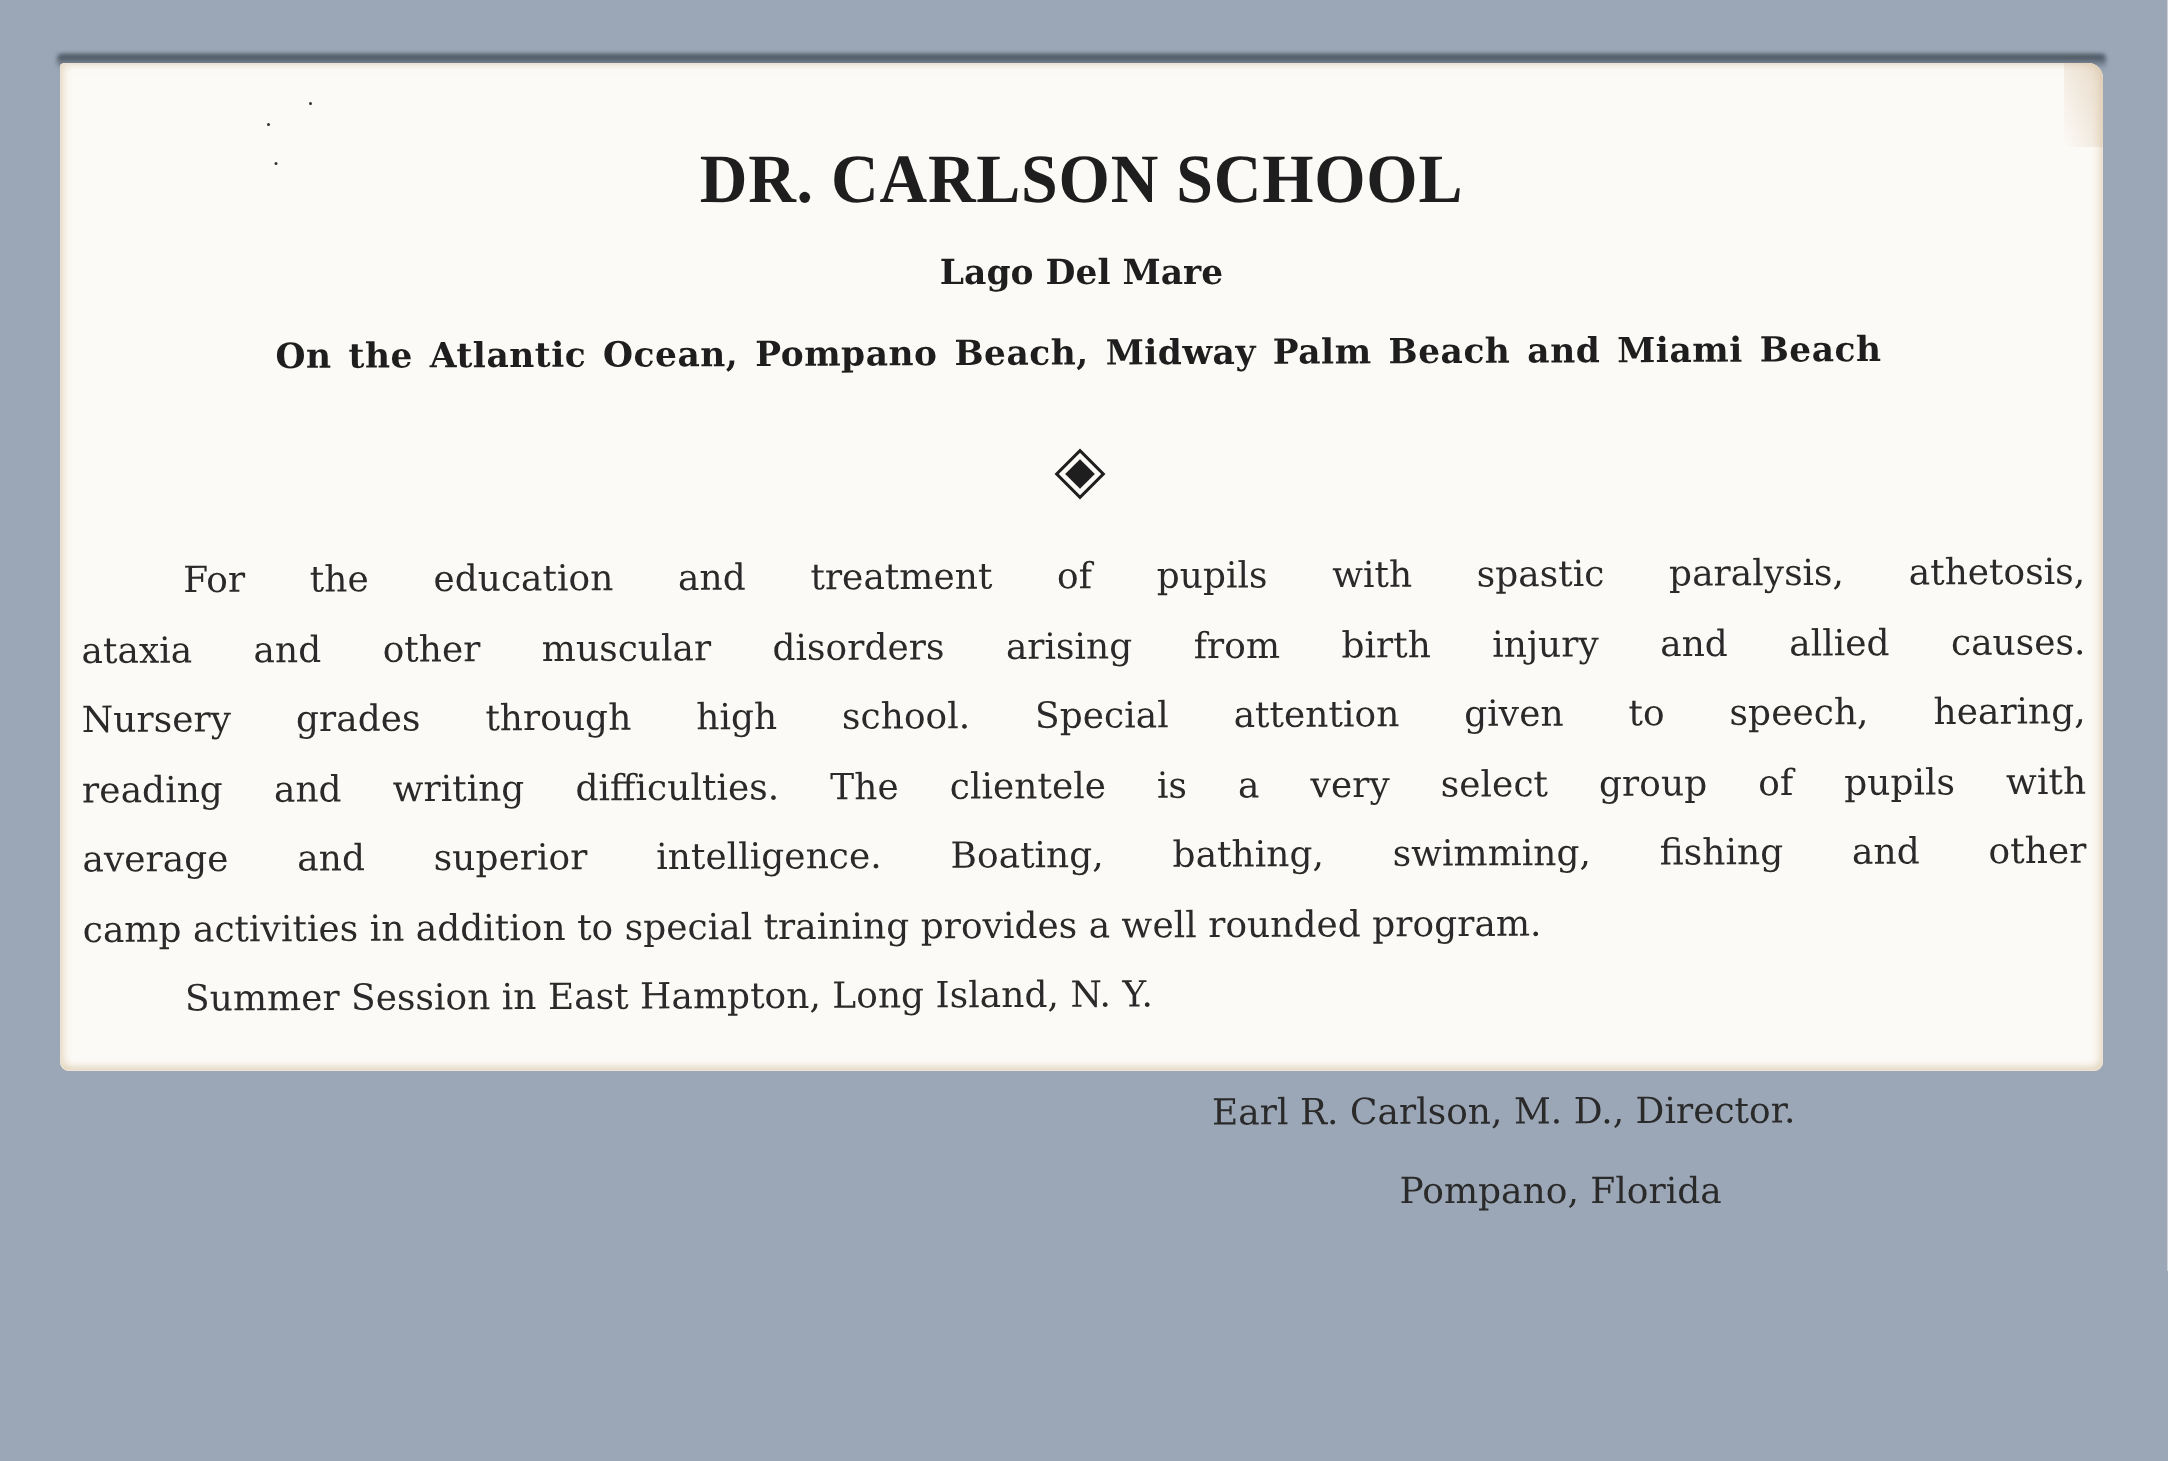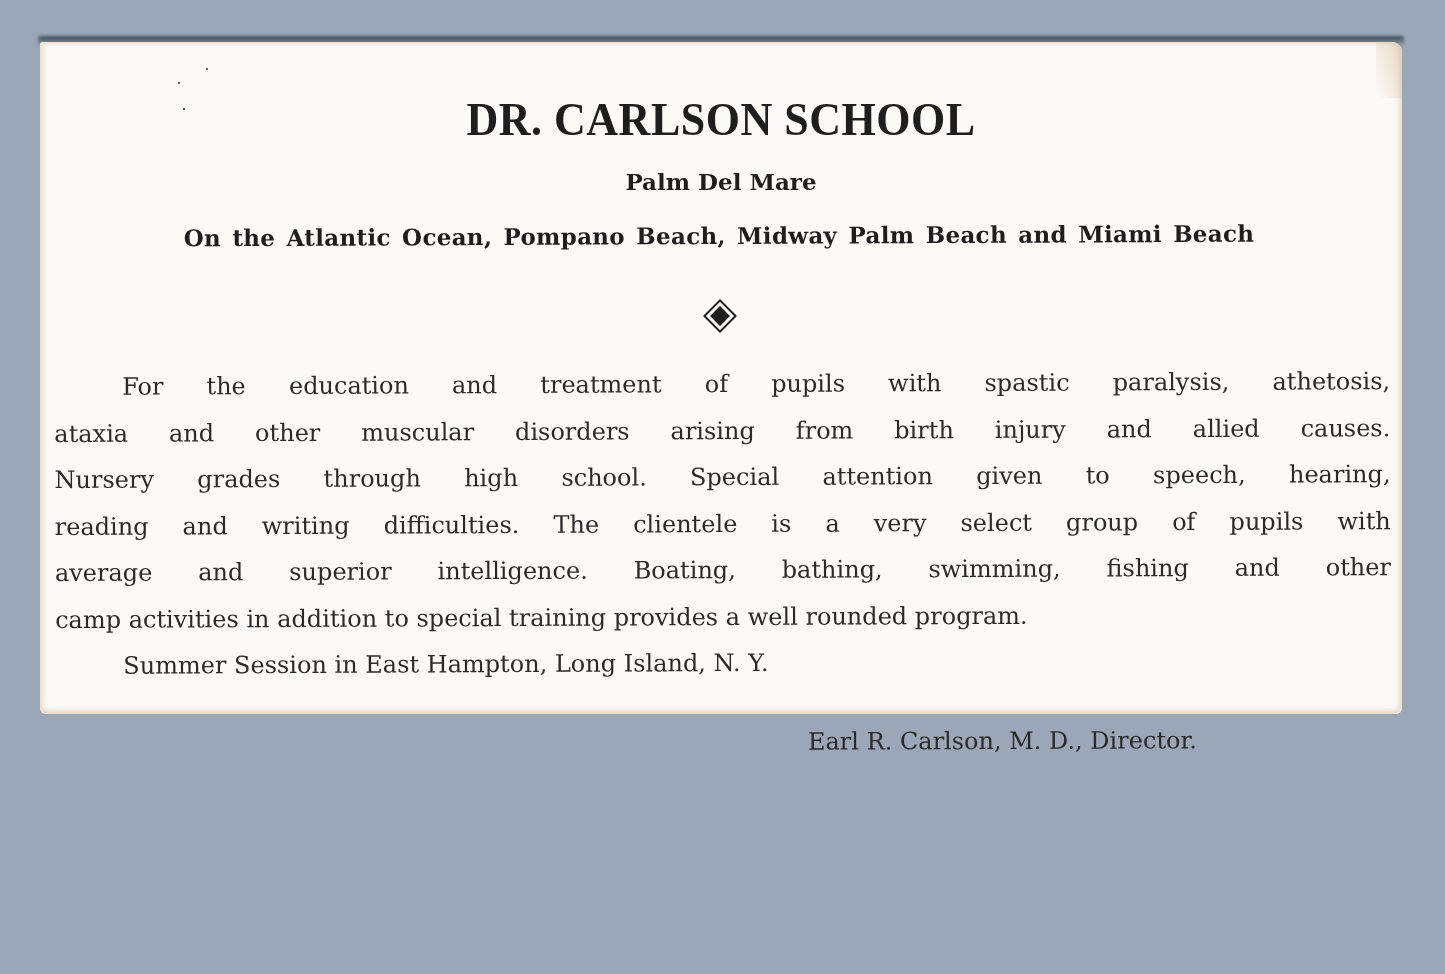--- a/index.html
+++ b/index.html
@@ -166,29 +166,30 @@
 
 <div class="card-shadow"></div>
 
 <div class="card">
   <div class="corner-wear"></div>
   <span class="speck" style="left:138px;top:40px;"></span>
   <span class="speck" style="left:143px;top:66px;"></span>
   <span class="speck" style="left:166px;top:26px;"></span>
 
   <h1 class="title">DR. CARLSON SCHOOL</h1>
-  <h2 class="subtitle">Palm Del Mare</h2>
+  <h2 class="subtitle">Lago Del Mare</h2>
   <p class="locations">On the Atlantic Ocean, Pompano Beach, Midway Palm Beach and Miami Beach</p>
 
   <div class="ornament"></div>
 
   <div class="body-text">
     <span class="body-line indent">For the education and treatment of pupils with spastic paralysis, athetosis,</span>
     <span class="body-line">ataxia and other muscular disorders arising from birth injury and allied causes.</span>
     <span class="body-line">Nursery grades through high school.  Special attention given to speech, hearing,</span>
     <span class="body-line">reading and writing difficulties.  The clientele is a very select group of pupils with</span>
     <span class="body-line">average and superior intelligence.  Boating, bathing, swimming, fishing and other</span>
     <span class="body-line last" style="width:1270px;">camp activities in addition to special training provides a well rounded program.</span>
     <span class="body-line last-short">Summer Session in East Hampton, Long Island, N. Y.</span>
   </div>
 
   <p class="signature">Earl R. Carlson, M. D., Director.</p>
+  <p class="place">Pompano, Florida</p>
 </div>
 
 </body></html>

